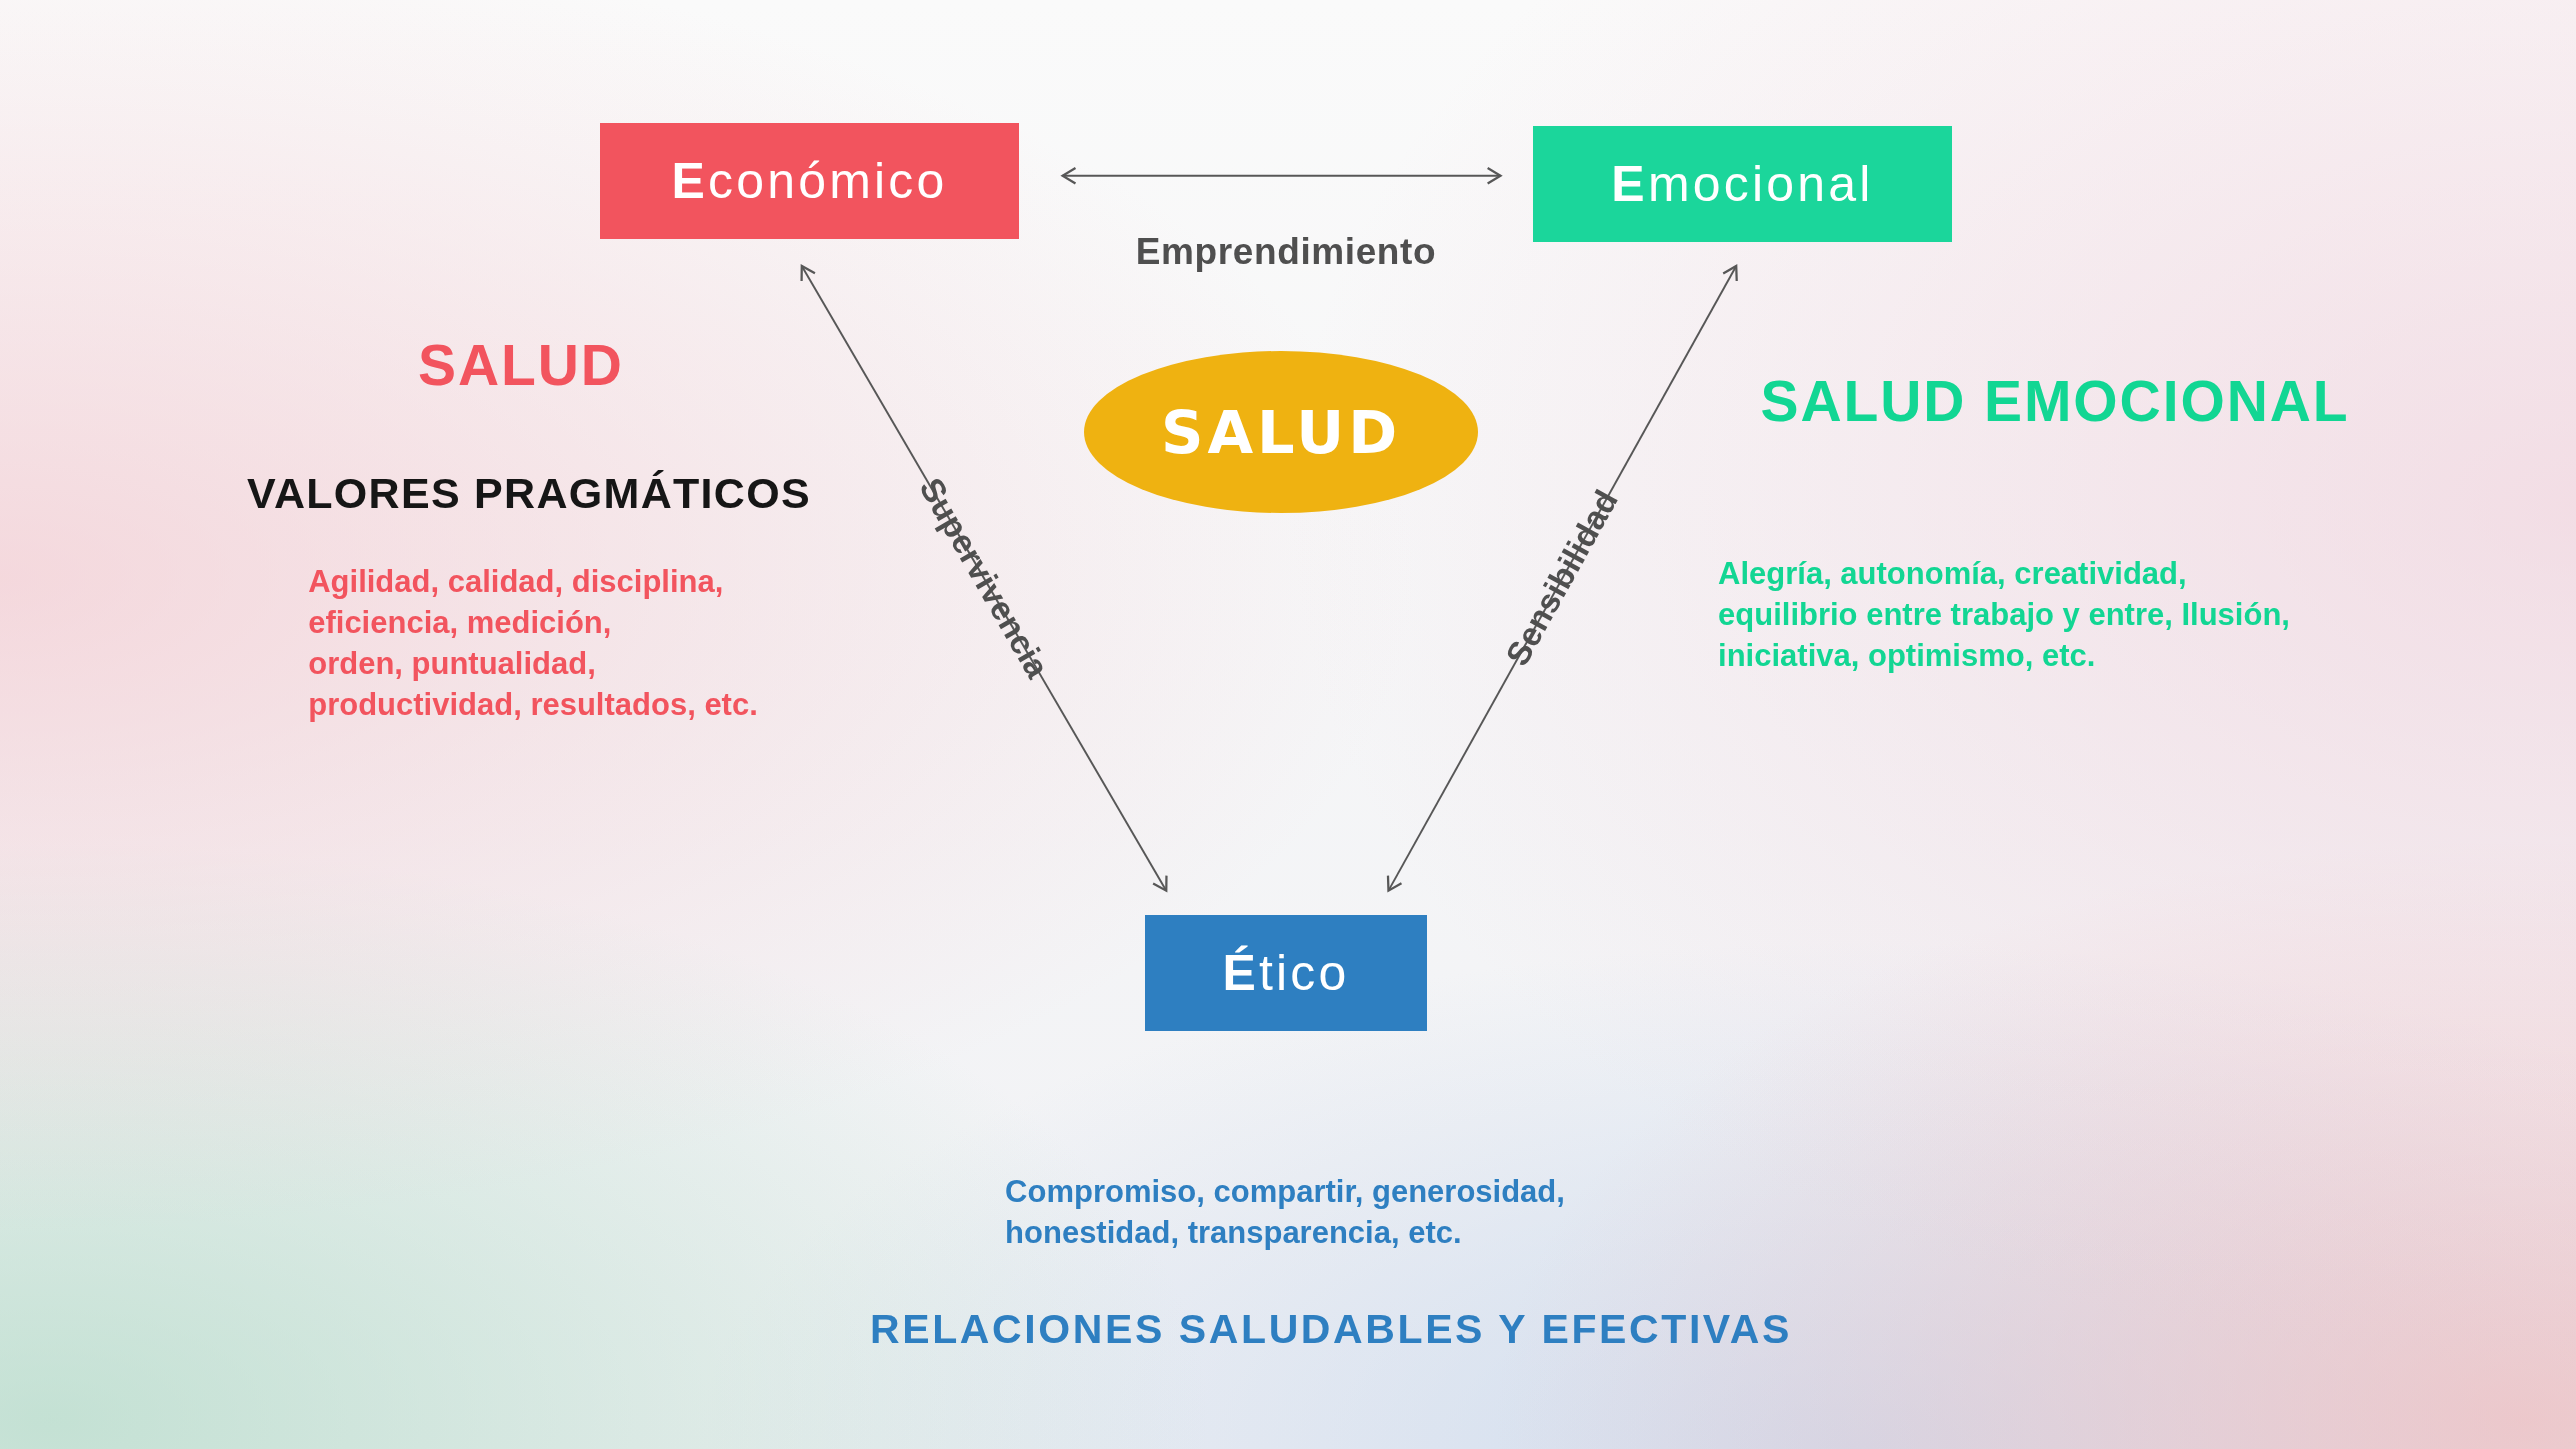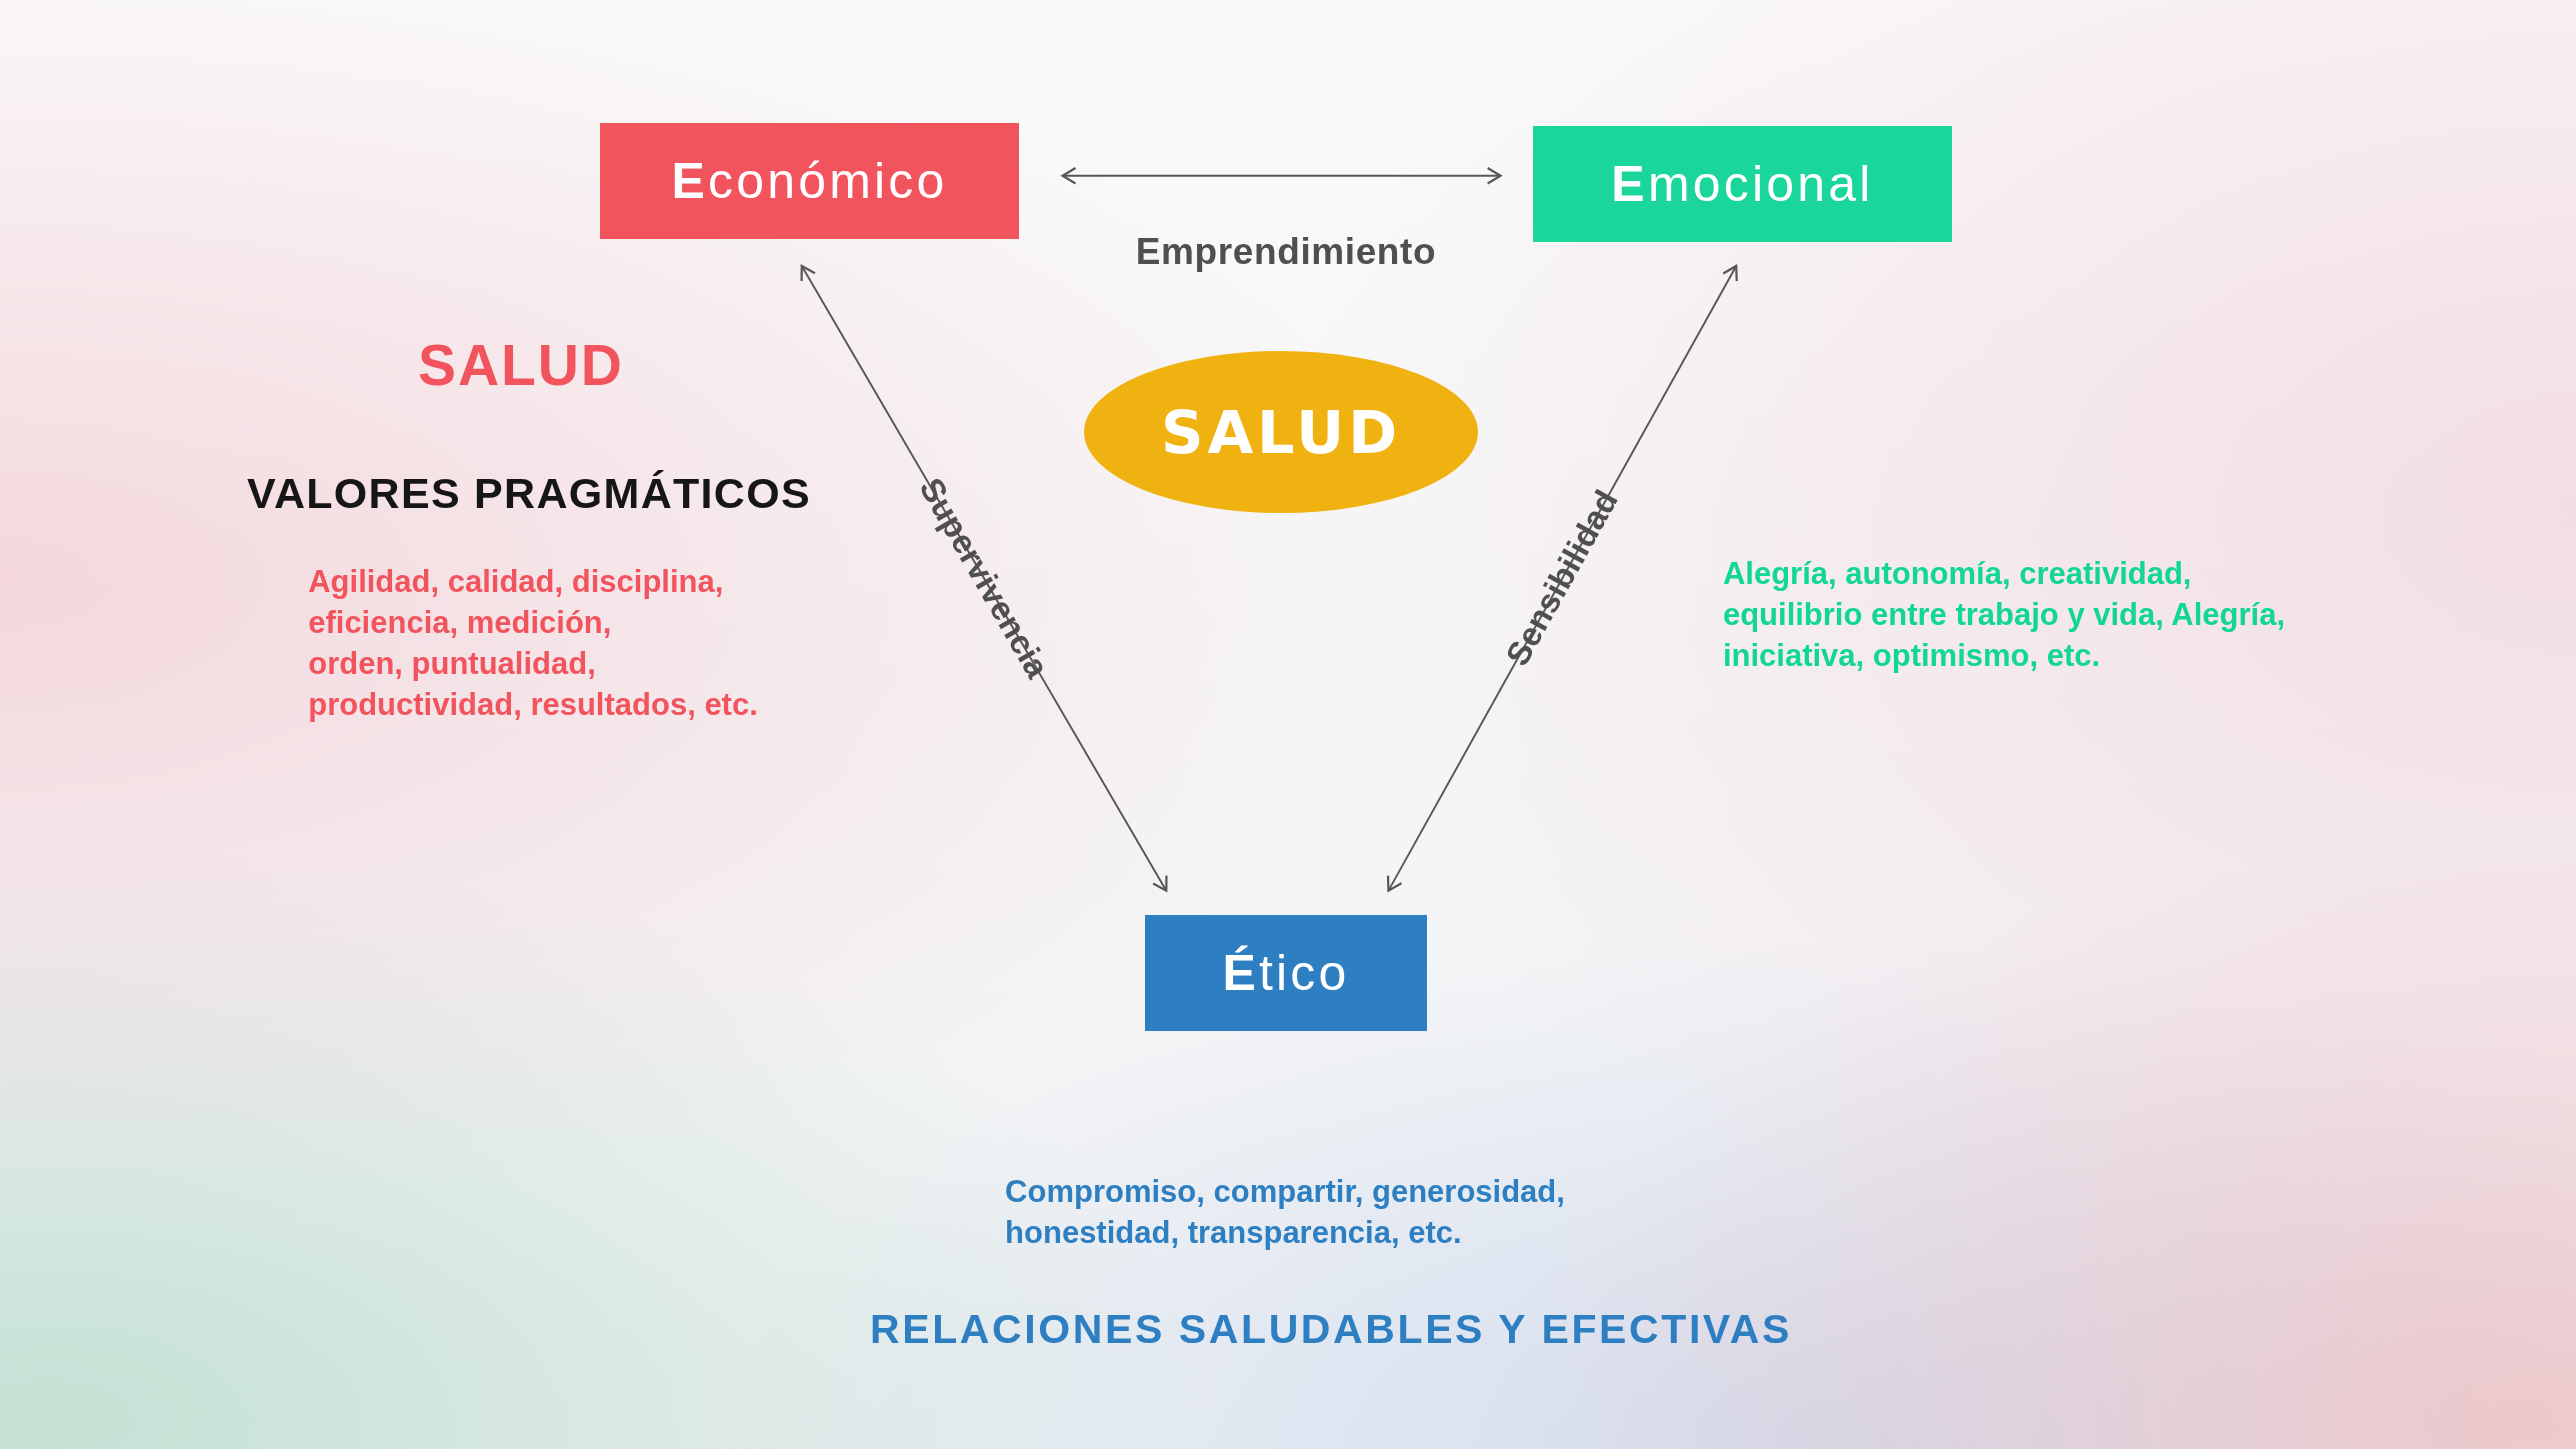--- a/index.html
+++ b/index.html
@@ -113,22 +113,23 @@
   <div class="edge-label edge-label-left">Supervivencia</div>
   <div class="edge-label edge-label-right">Sensibilidad</div>
 
   <div class="block-title left-title">SALUD</div>
   <div class="block-subtitle left-subtitle">VALORES PRAGMÁTICOS</div>
   <div class="block-body left-body">Agilidad, calidad, disciplina,
 eficiencia, medición,
 orden, puntualidad,
 productividad, resultados, etc.</div>
 
+  <div class="block-title right-title">SALUD EMOCIONAL</div>
   <div class="block-body right-body">Alegría, autonomía, creatividad,
-equilibrio entre trabajo y vida, Alegría,
+equilibrio entre trabajo y entre, Ilusión,
 iniciativa, optimismo, etc.</div>
 
   <div class="block-body bottom-body">Compromiso, compartir, generosidad,
 honestidad, transparencia, etc.</div>
 
   <div class="footer-title">RELACIONES SALUDABLES Y EFECTIVAS</div>
 
 </div>
 
 

